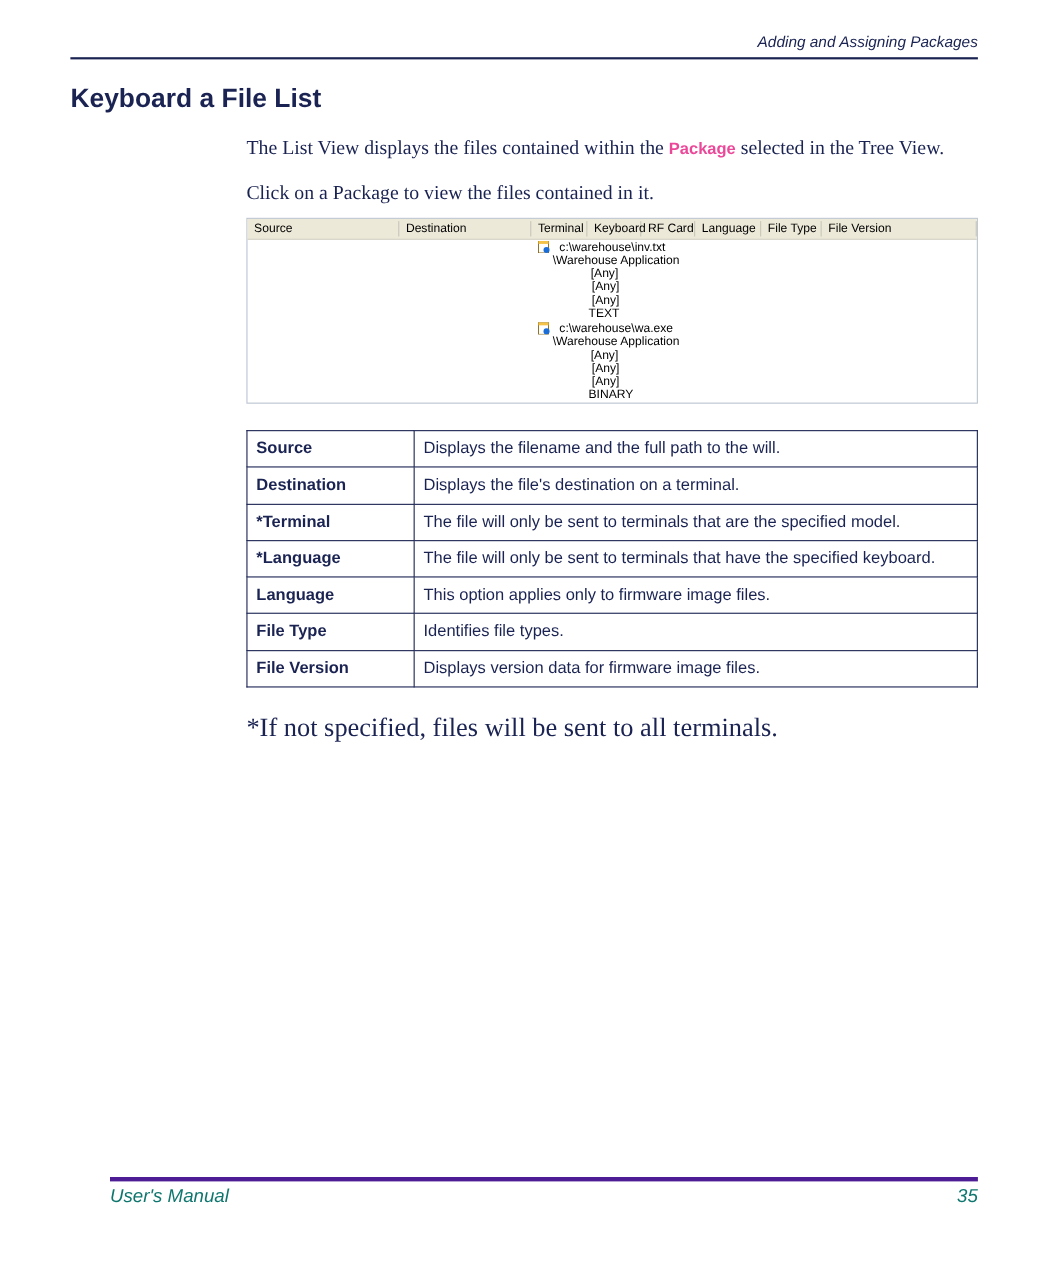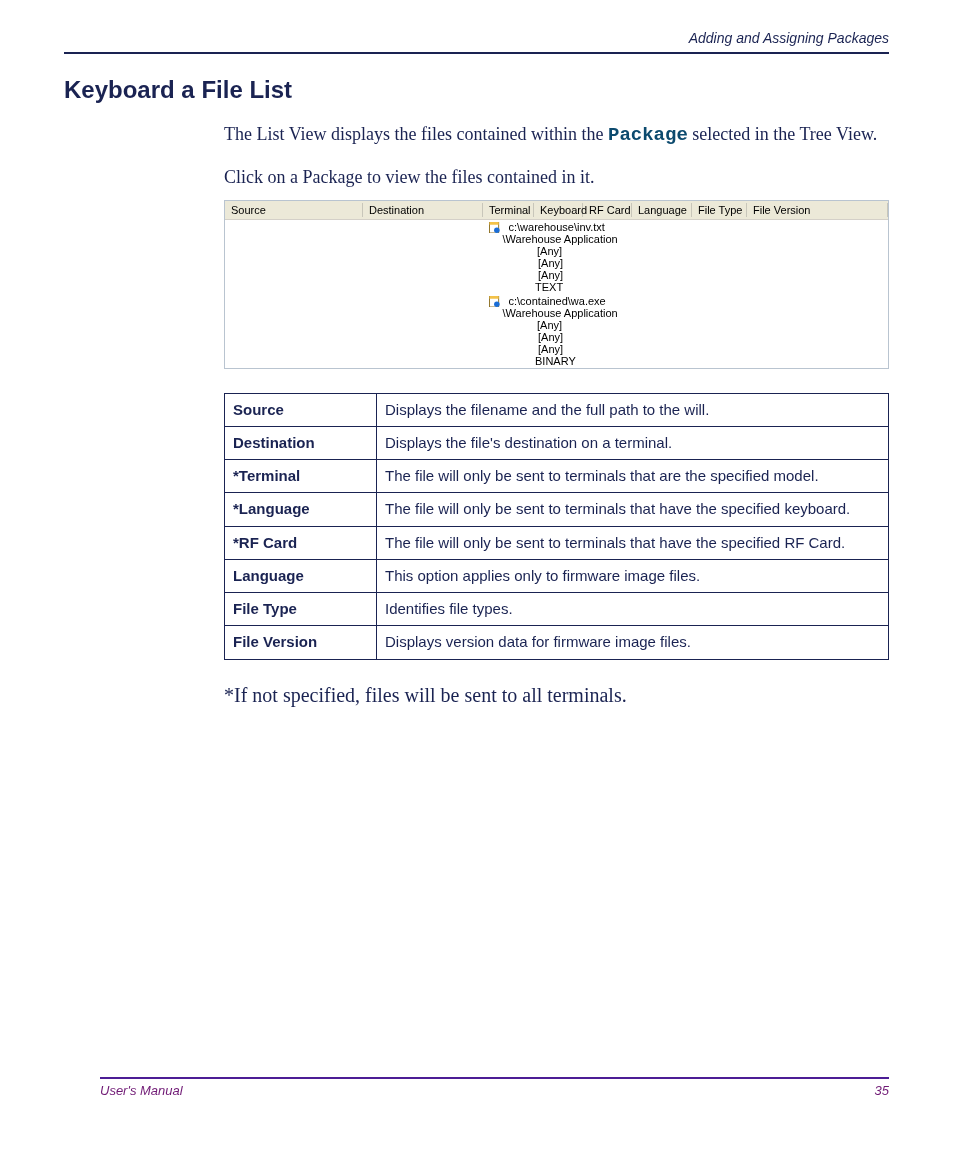--- a/index.html
+++ b/index.html
@@ -35,24 +35,24 @@
   .body-block {
     margin-left: 160px;
   }
   .intro {
     font-size: 18px;
     line-height: 1.4;
     color: #1a2352;
     margin-bottom: 16px;
   }
   .intro .term {
-    font-family: Liberation Mono, monospace;
-    font-weight: bold;
-    color: #0c4a6e;
-    font-size: 19px;
+    font-family: Liberation Sans, sans-serif;
+    font-weight: bold;
+    color: #ec4899;
+    font-size: 15px;
   }
   .sub-heading {
     font-family: Verdana, Arial, sans-serif;
     font-size: 15px;
     font-weight: bold;
     color: #1a2352;
     margin: 14px 0 6px 0;
   }
   .instruction {
     font-size: 18px;
@@ -121,36 +121,36 @@
     border: 1px solid #1a2352;
     padding: 6px 8px;
     vertical-align: top;
     line-height: 1.35;
   }
   .desc-table td.key {
     font-weight: bold;
     width: 135px;
   }
   .footnote {
-    font-size: 20px;
+    font-size: 24px;
     color: #1a2352;
   }
   .footer {
     position: absolute;
     left: 100px;
     right: 65px;
     bottom: 12px;
-    border-top: 2px solid #4c1d95;
+    border-top: 4px solid #4c1d95;
     padding-top: 4px;
     display: flex;
     justify-content: space-between;
     font-family: Verdana, Arial, sans-serif;
-    font-size: 13px;
+    font-size: 17px;
     font-style: italic;
-    color: #701a75;
+    color: #0f766e;
   }
 </style>
 </head>
 <body>
 
 <div class="page">
 
   <div class="header">
     <span>Adding and Assigning Packages</span>
   </div>
@@ -188,21 +188,21 @@
         <span class="c-rf">[Any]</span>
         <span class="c-lang"></span>
         <span class="c-ft">TEXT</span>
         <span class="c-fv"></span>
       </div>
       <div class="data-row">
         <span class="c-src"><svg class="ico" viewBox="0 0 12 12">
               <rect x="0" y="0" width="10" height="12" fill="#fff" stroke="#8a6d1f"></rect>
               <rect x="0" y="0" width="10" height="3" fill="#f3c249"></rect>
               <circle cx="8" cy="9" r="3" fill="#1a6dd6"></circle>
-            </svg><span>c:\contained\wa.exe</span></span>
+            </svg><span>c:\warehouse\wa.exe</span></span>
         <span class="c-dest">\Warehouse Application</span>
         <span class="c-term">[Any]</span>
         <span class="c-key">[Any]</span>
         <span class="c-rf">[Any]</span>
         <span class="c-lang"></span>
         <span class="c-ft">BINARY</span>
         <span class="c-fv"></span>
       </div>
     </div>
 
@@ -218,24 +218,20 @@
           </tr>
       <tr>
             <td class="key">*Terminal</td>
             <td>The file will only be sent to terminals that are the specified model.</td>
           </tr>
       <tr>
             <td class="key">*Language</td>
             <td>The file will only be sent to terminals that have the specified keyboard.</td>
           </tr>
       <tr>
-            <td class="key">*RF Card</td>
-            <td>The file will only be sent to terminals that have the specified RF Card.</td>
-          </tr>
-      <tr>
             <td class="key">Language</td>
             <td>This option applies only to firmware image files.</td>
           </tr>
       <tr>
             <td class="key">File Type</td>
             <td>Identifies file types.</td>
           </tr>
       <tr>
             <td class="key">File Version</td>
             <td>Displays version data for firmware image files.</td>

